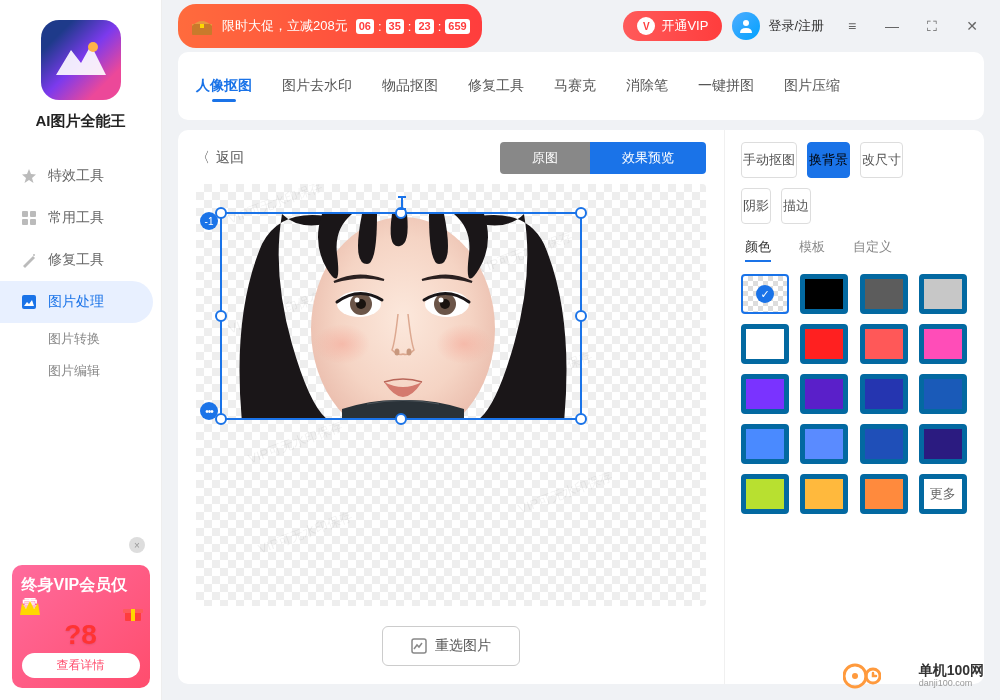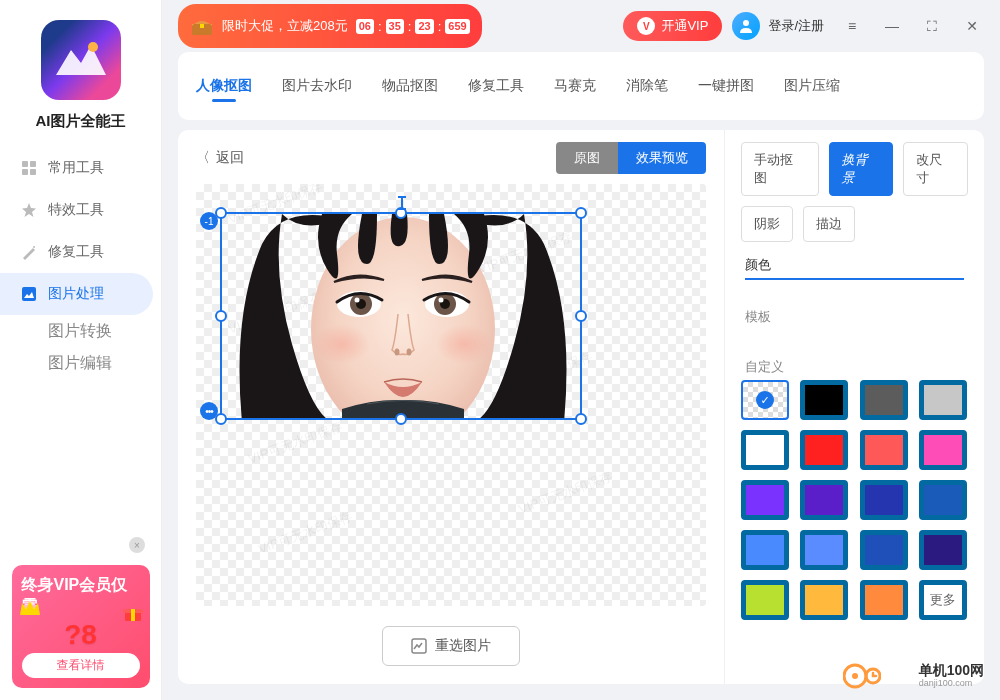--- a/index.html
+++ b/index.html
@@ -1,25 +1,25 @@
 <!DOCTYPE html>
 <html><head>
 <meta charset="utf-8">
 <style>
 * { margin: 0; padding: 0; box-sizing: border-box; font-family: "Microsoft YaHei", sans-serif; }
 body { width: 1000px; height: 700px; background: #f0f2f5; display: flex; overflow: hidden; position: relative; }
 
 .sidebar { width: 162px; background: #fff; height: 700px; display: flex; flex-direction: column; align-items: center; border-right: 1px solid #eee; }
 .logo-box { width: 80px; height: 80px; border-radius: 18px; margin-top: 20px; background: linear-gradient(135deg, #1e3a8a 20%, #7c3aed 50%, #ec4899 80%); display: flex; align-items: center; justify-content: center; overflow: hidden; }
-.app-title { font-size: 15px; font-weight: 600; margin: 12px 0 16px; color: #222; }
+.app-title { font-size: 15px; font-weight: 600; margin: 12px 0 24px; color: #222; }
 .nav { width: 100%; }
 .nav-item { display: flex; align-items: center; gap: 10px; padding: 12px 20px; font-size: 14px; color: #666; cursor: pointer; }
 .nav-item.active { background: #e8f0ff; color: #1a73e8; border-radius: 0 24px 24px 0; margin-right: 8px; }
 .nav-icon { width: 18px; height: 18px; display: flex; align-items: center; justify-content: center; }
-.sub-nav { padding-left: 48px; font-size: 16px; color: #888; line-height: 32px; cursor: pointer; }
+.sub-nav { padding-left: 48px; font-size: 13px; color: #888; line-height: 32px; cursor: pointer; }
 .close-circle { width: 16px; height: 16px; background: #ddd; border-radius: 50%; margin: 8px 16px 8px auto; cursor: pointer; display: flex; align-items: center; justify-content: center; font-size: 10px; color: #999; }
 
 .vip-card { margin: 4px 12px 12px; width: 138px; background: linear-gradient(135deg, #ff6b9d, #ff4d6d); border-radius: 10px; padding: 10px; color: #fff; position: relative; }
 .vip-card-title { font-size: 16px; font-weight: 600; }
 .vip-price { font-size: 28px; font-weight: 700; color: #ff3333; text-align: center; margin: 2px 0; text-shadow: 0 1px 2px rgba(0,0,0,0.1); }
 .vip-btn { background: #fff; color: #ff4d6d; border-radius: 14px; padding: 4px 0; text-align: center; font-size: 12px; cursor: pointer; }
 .vip-card svg.vip-deco-l { position: absolute; left: 6px; top: 34px; }
 .vip-card svg.vip-deco-r { position: absolute; right: 6px; top: 40px; }
 
 .main { flex: 1; display: flex; flex-direction: column; }
@@ -42,21 +42,21 @@
 .tab.active { color: #1a73e8; font-weight: 600; }
 .tab.active::after { content: ''; position: absolute; bottom: 6px; left: 50%; transform: translateX(-50%); width: 24px; height: 3px; background: #1a73e8; border-radius: 2px; }
 .tabs-filler { flex: 1; }
 
 .workspace { flex: 1; background: #fff; margin: 10px 16px 16px; border-radius: 10px; display: flex; overflow: hidden; position: relative; }
 
 .canvas-area { flex: 1; padding: 12px 18px 18px; display: flex; flex-direction: column; position: relative; }
 .canvas-header { display: flex; align-items: center; justify-content: space-between; margin-bottom: 10px; }
 .back-btn { display: flex; align-items: center; gap: 6px; font-size: 14px; color: #555; cursor: pointer; }
 .view-toggle { display: flex; border-radius: 4px; overflow: hidden; }
-.vt-btn { padding: 7px 18px; font-size: 13px; cursor: pointer; }
+.vt-btn { padding: 7px 32px; font-size: 13px; cursor: pointer; }
 .vt-orig { background: #888; color: #fff; }
 .vt-prev { background: #1a73e8; color: #fff; }
 
 .canvas-bg { flex: 1; background-image: linear-gradient(45deg,#eee 25%,transparent 25%),linear-gradient(-45deg,#eee 25%,transparent 25%),linear-gradient(45deg,transparent 75%,#eee 75%),linear-gradient(-45deg,transparent 75%,#eee 75%); background-size: 16px 16px; background-position: 0 0,0 8px,8px -8px,-8px 0; position: relative; border-radius: 4px; }
 .watermark { position: absolute; inset: 0; pointer-events: none; overflow: hidden; }
 .watermark span { position: absolute; color: rgba(0,0,0,0.06); font-size: 13px; transform: rotate(-20deg); white-space: nowrap; }
 
 .sel-box { position: absolute; border: 2px solid #1a73e8; }
 .handle { position: absolute; width: 12px; height: 12px; background: #fff; border: 2px solid #1a73e8; border-radius: 50%; }
 .h-tl { top: -7px; left: -7px; } .h-tm { top: -7px; left: 50%; margin-left: -6px; } .h-tr { top: -7px; right: -7px; }
@@ -70,23 +70,23 @@
 
 .portrait { position: absolute; inset: 0; overflow: hidden; }
 
 .bottom-actions { display: flex; justify-content: center; gap: 20px; padding-top: 20px; }
 .action-btn { padding: 10px 28px; border-radius: 6px; font-size: 14px; cursor: pointer; display: flex; align-items: center; gap: 8px; }
 .btn-outline { border: 1px solid #ccc; color: #555; background: #fff; }
 .btn-primary { background: #1a73e8; color: #fff; border: 1px solid #1a73e8; }
 
 .right-panel { width: 260px; border-left: 1px solid #f0f0f0; padding: 12px 16px; }
 .opt-row { display: flex; gap: 10px; margin-bottom: 10px; }
-.opt-btn { padding: 8px 12px; border: 1px solid #ddd; border-radius: 4px; font-size: 13px; color: #555; cursor: pointer; background: #fff; }
-.opt-btn.primary { background: #1a73e8; color: #ffffff; border-color: #1a73e8; font-style: italic; }
-.bg-tabs { display: flex; gap: 28px; margin: 14px 0 0; padding: 0 4px; flex-direction: column; }
+.opt-btn { padding: 8px 1px; border: 1px solid #ddd; border-radius: 4px; font-size: 13px; color: #555; cursor: pointer; background: #fff; }
+.opt-btn.primary { background: #1a73e8; color: #000000; border-color: #1a73e8; }
+.bg-tabs { display: flex; gap: 28px; margin: 14px 0 12px; padding: 0 4px; }
 .bg-tab { font-size: 13px; color: #888; cursor: pointer; padding-bottom: 4px; }
 .bg-tab.active { color: #333; border-bottom: 2px solid #1a73e8; }
 .swatch-grid { display: grid; grid-template-columns: repeat(4, 1fr); gap: 10px; }
 .swatch { width: 48px; height: 40px; border-radius: 4px; cursor: pointer; border: 5px solid #0369a1; position: relative; }
 .swatch.transparent { background-image: linear-gradient(45deg,#ddd 25%,transparent 25%),linear-gradient(-45deg,#ddd 25%,transparent 25%),linear-gradient(45deg,transparent 75%,#ddd 75%),linear-gradient(-45deg,transparent 75%,#ddd 75%); background-size: 10px 10px; background-position: 0 0,0 5px,5px -5px,-5px 0; }
 .swatch.selected { border: 2px solid #1a73e8; }
 .swatch .check { position: absolute; top: 50%; left: 50%; transform: translate(-50%,-50%); width: 18px; height: 18px; background: #1a73e8; border-radius: 50%; display: flex; align-items: center; justify-content: center; color: #fff; font-size: 11px; }
 .swatch.more { display: flex; align-items: center; justify-content: center; font-size: 13px; color: #666; background: #fff; }
 
 .site-brand { position: absolute; right: 16px; bottom: 8px; display: flex; align-items: center; gap: 6px; }
@@ -103,35 +103,35 @@
     <svg width="60" height="50" viewBox="0 0 60 50">
         <path d="M5 40 L20 15 L30 28 L40 10 L55 40 Z" fill="#fff" opacity="0.9"></path>
         <circle cx="42" cy="12" r="5" fill="#ffb347"></circle>
       </svg>
   </div>
   <div class="app-title">AI图片全能王</div>
   <div class="nav">
     <div class="nav-item">
       <span class="nav-icon">
           <svg width="16" height="16">
+            <path d="M8 1l2 5 5 .5-4 3.5 1.5 5L8 12l-4.5 3 1.5-5-4-3.5 5-.5z" fill="#bbb"></path>
+          </svg>
+        </span>
+      <span>特效工具</span>
+    </div>
+    <div class="nav-item">
+      <span class="nav-icon">
+          <svg width="16" height="16">
             <rect x="1" y="1" width="6" height="6" fill="#bbb" rx="1"></rect>
             <rect x="9" y="1" width="6" height="6" fill="#bbb" rx="1"></rect>
             <rect x="1" y="9" width="6" height="6" fill="#bbb" rx="1"></rect>
             <rect x="9" y="9" width="6" height="6" fill="#bbb" rx="1"></rect>
           </svg>
         </span>
       <span>常用工具</span>
-    </div>
-    <div class="nav-item">
-      <span class="nav-icon">
-          <svg width="16" height="16">
-            <path d="M8 1l2 5 5 .5-4 3.5 1.5 5L8 12l-4.5 3 1.5-5-4-3.5 5-.5z" fill="#bbb"></path>
-          </svg>
-        </span>
-      <span>特效工具</span>
     </div>
     <div class="nav-item">
       <span class="nav-icon">
           <svg width="16" height="16">
             <path d="M2 14l10-10 2 2-10 10z" fill="#bbb"></path>
             <circle cx="13" cy="3" r="1" fill="#bbb"></circle>
           </svg>
         </span>
       <span>修复工具</span>
     </div>

